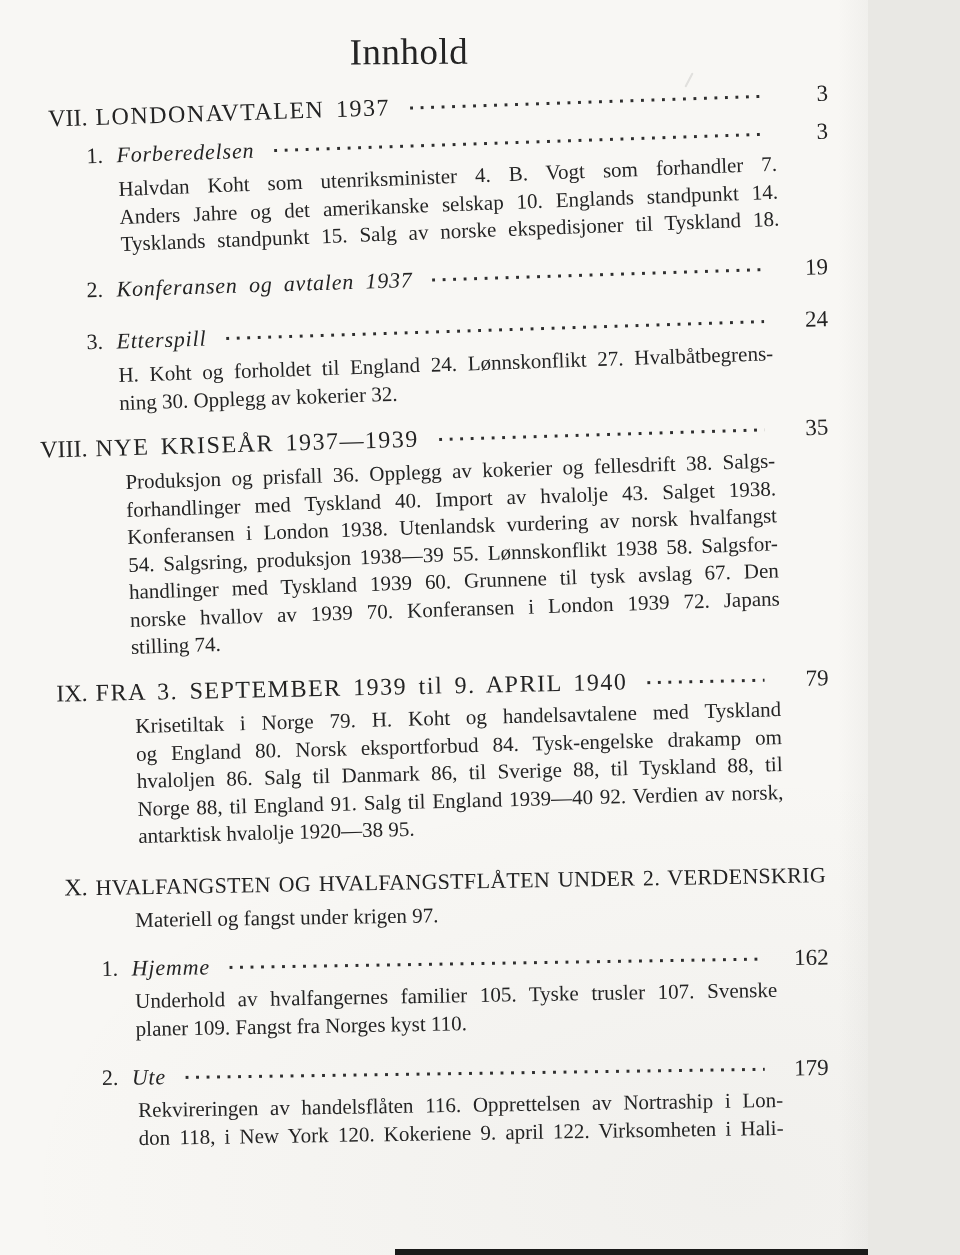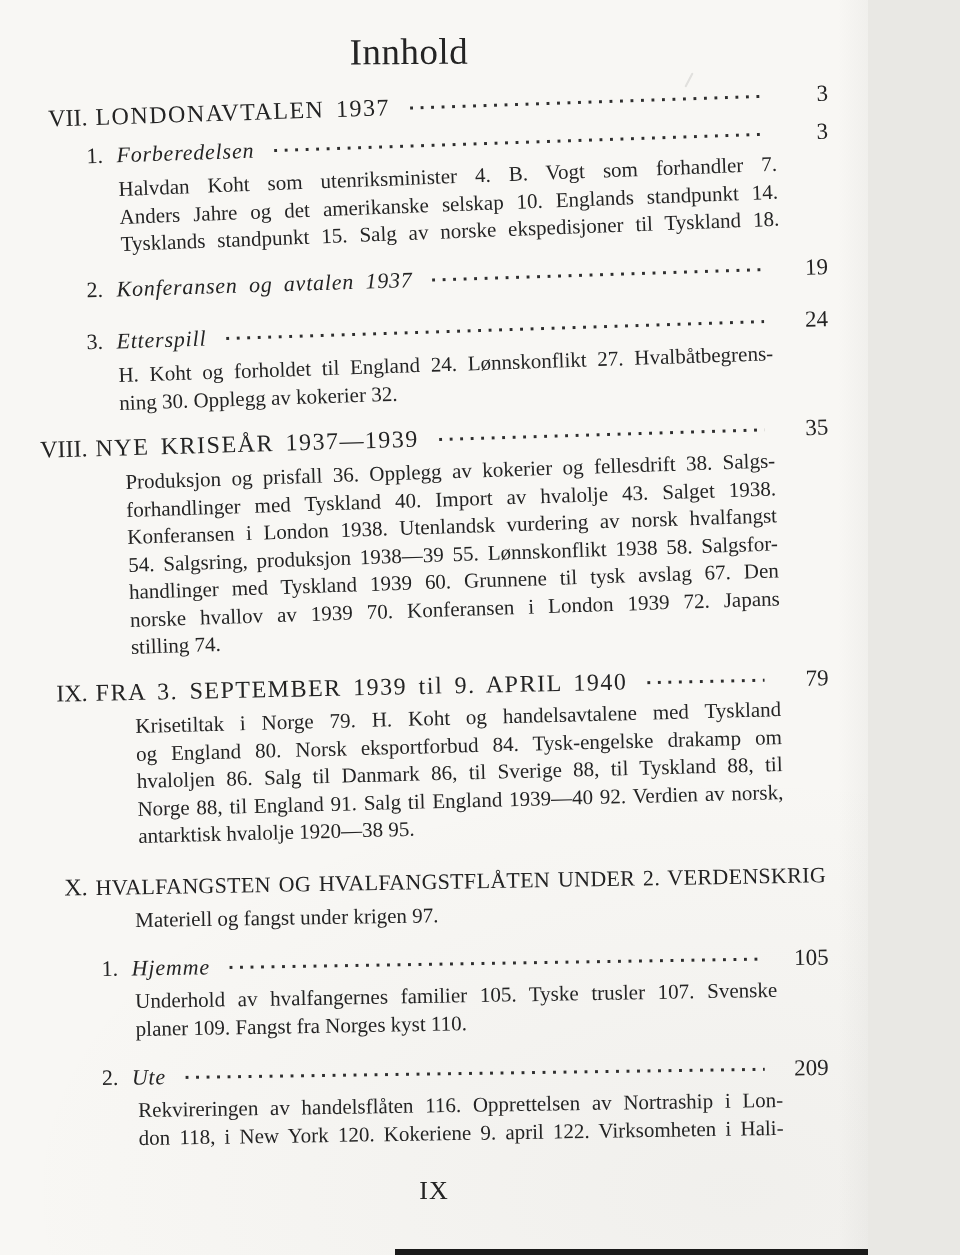--- a/index.html
+++ b/index.html
@@ -159,40 +159,39 @@
     <div class="desc">
             <div class="desc-line last">Materiell og fangst under krigen 97.</div>
           </div>
   </div>
 
   <div class="entry e8 sub">
     <div class="row">
       <span class="label">1.</span>
       <span class="title">Hjemme</span>
       <span class="leader"></span>
-      <span class="pagenum">105</span>
+      <span class="pagenum">162</span>
     </div>
     <div class="desc">
             <div class="desc-line">Underhold av hvalfangernes familier 105. Tyske trusler 107. Svenske</div>
             <div class="desc-line last">planer 109. Fangst fra Norges kyst 110.</div>
           </div>
   </div>
 
   <div class="entry e9 sub">
     <div class="row">
       <span class="label">2.</span>
       <span class="title">Ute</span>
       <span class="leader"></span>
-      <span class="pagenum">209</span>
+      <span class="pagenum">179</span>
     </div>
     <div class="desc">
             <div class="desc-line">Rekvireringen av handelsflåten 116. Opprettelsen av Nortraship i Lon-</div>
             <div class="desc-line last">don 118, i New York 120. Kokeriene 9. april 122. Virksomheten i Hali-</div>
           </div>
   </div>
 </div>
-    <div class="footer-num">IX</div>
   </div>
   <div class="mark m1"></div>
   <div class="mark m2"></div>
   <div class="mark m3"></div>
   <div class="scan-bar"></div>
 </div>
 
 </body></html>

